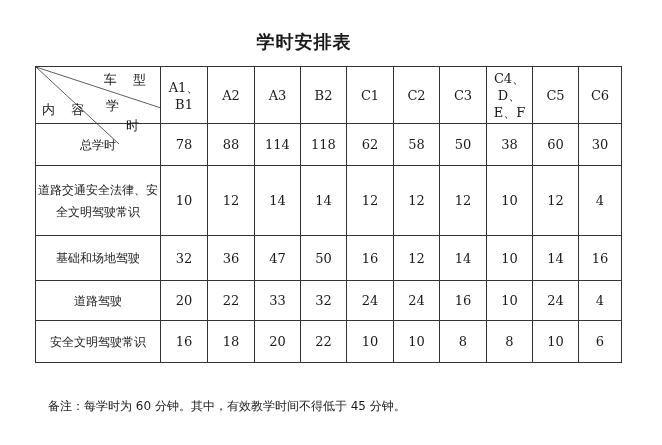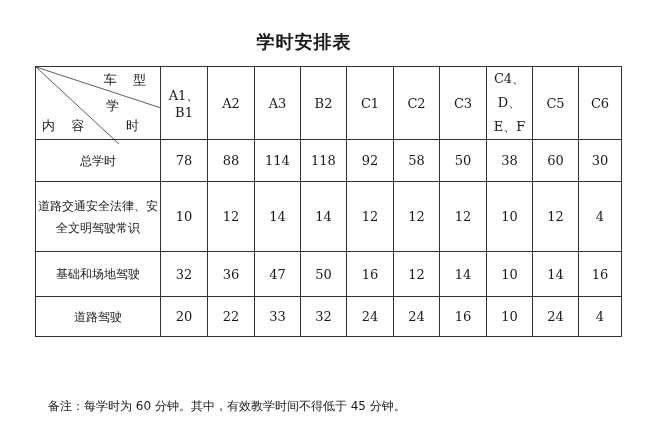--- a/index.html
+++ b/index.html
@@ -11,21 +11,21 @@
   td, th { border: 1px solid #333; text-align: center; vertical-align: middle; padding: 0;
            font-size: 13px; font-weight: normal; }
   .rowlabel { font-family: "DejaVu Sans", sans-serif; font-size: 12px; line-height: 22px; }
   .diag { position: relative; }
   .diag svg { position: absolute; left: 0; top: 0; }
   .diag span { position: absolute; font-family: "DejaVu Sans", sans-serif; font-size: 13px; }
   .h-model { top: 4px; right: 8px; letter-spacing: 6px; }
   .h-hour1 { top: 30px; left: 70px; }
   .h-hour2 { top: 50px; left: 90px; }
   .h-content { bottom: 4px; left: 6px; letter-spacing: 6px; text-align: right; }
-  .hdr { line-height: 24px; margin-left: 25px; }
+  .hdr { line-height: 17px; margin-left: 25px; }
   .note { position: absolute; left: 48px; top: 398px; font-family: "DejaVu Sans", sans-serif; font-size: 12px; text-align: right; }
 </style>
 </head>
 <body>
 
 <div class="title">学时安排表</div>
 
 <table>
   <colgroup>
     <col style="width:125px">
@@ -62,21 +62,21 @@
     <th class="hdr">C4、D、E、F</th>
     <th>C5</th>
     <th>C6</th>
   </tr>
   <tr style="height:42px">
     <td class="rowlabel">总学时</td>
     <td>78</td>
     <td>88</td>
     <td>114</td>
     <td>118</td>
-    <td>92</td>
+    <td>62</td>
     <td>58</td>
     <td>50</td>
     <td>38</td>
     <td>60</td>
     <td>30</td>
   </tr>
   <tr style="height:70px">
     <td class="rowlabel" style="padding:0 2px">道路交通安全法律、安全文明驾驶常识</td>
     <td>10</td>
     <td>12</td>
@@ -108,16 +108,29 @@
     <td>22</td>
     <td>33</td>
     <td>32</td>
     <td>24</td>
     <td>24</td>
     <td>16</td>
     <td>10</td>
     <td>24</td>
     <td>4</td>
   </tr>
+  <tr style="height:42px">
+    <td class="rowlabel">安全文明驾驶常识</td>
+    <td>16</td>
+    <td>18</td>
+    <td>20</td>
+    <td>22</td>
+    <td>10</td>
+    <td>10</td>
+    <td>8</td>
+    <td>8</td>
+    <td>10</td>
+    <td>6</td>
+  </tr>
 </tbody>
   </table>
 
 <div class="note">备注：每学时为 60 分钟。其中，有效教学时间不得低于 45 分钟。</div>
 
 </body></html>

